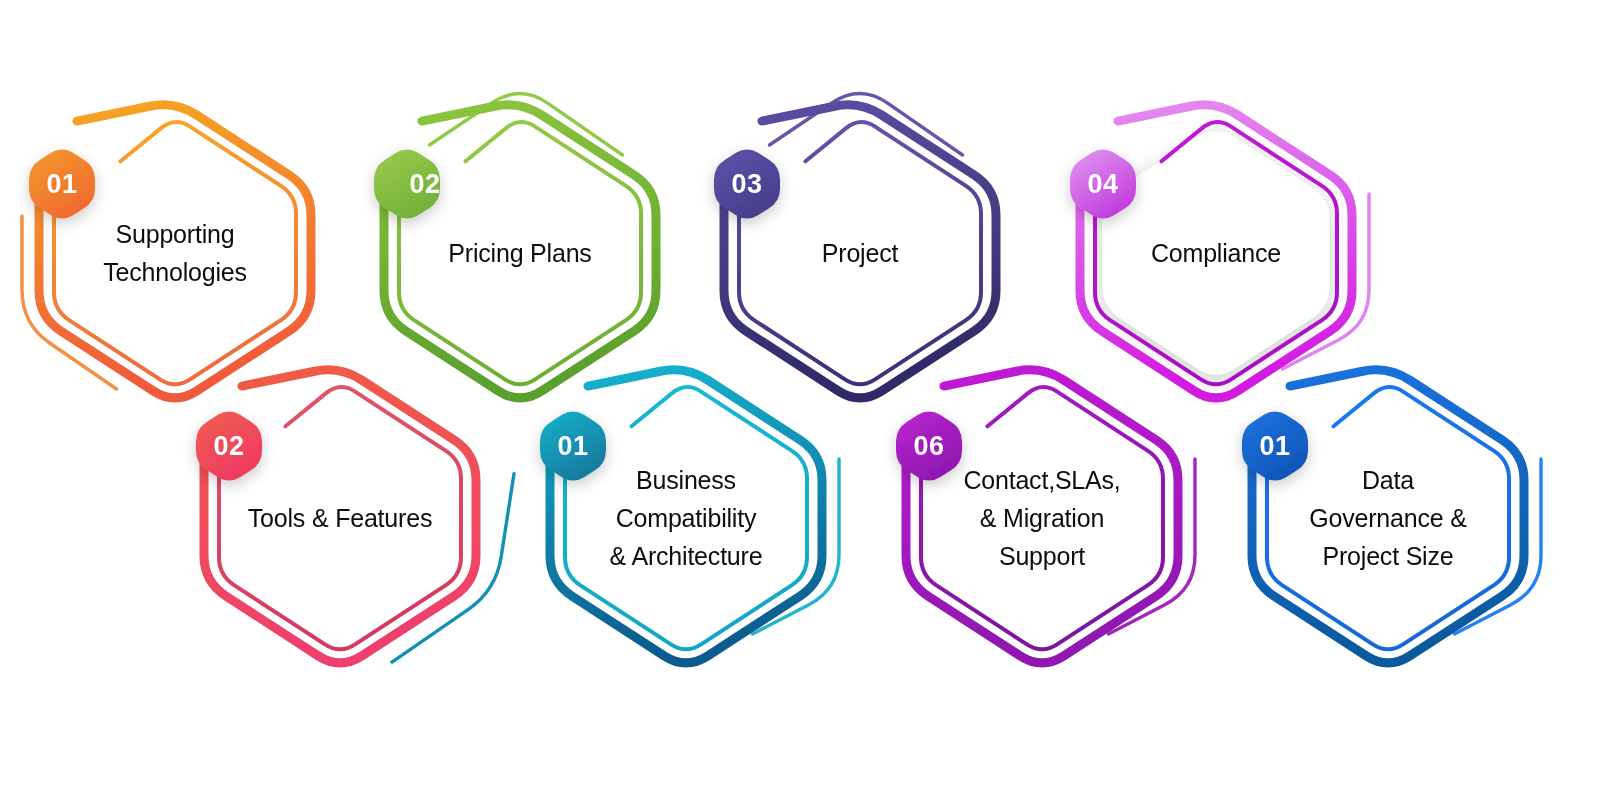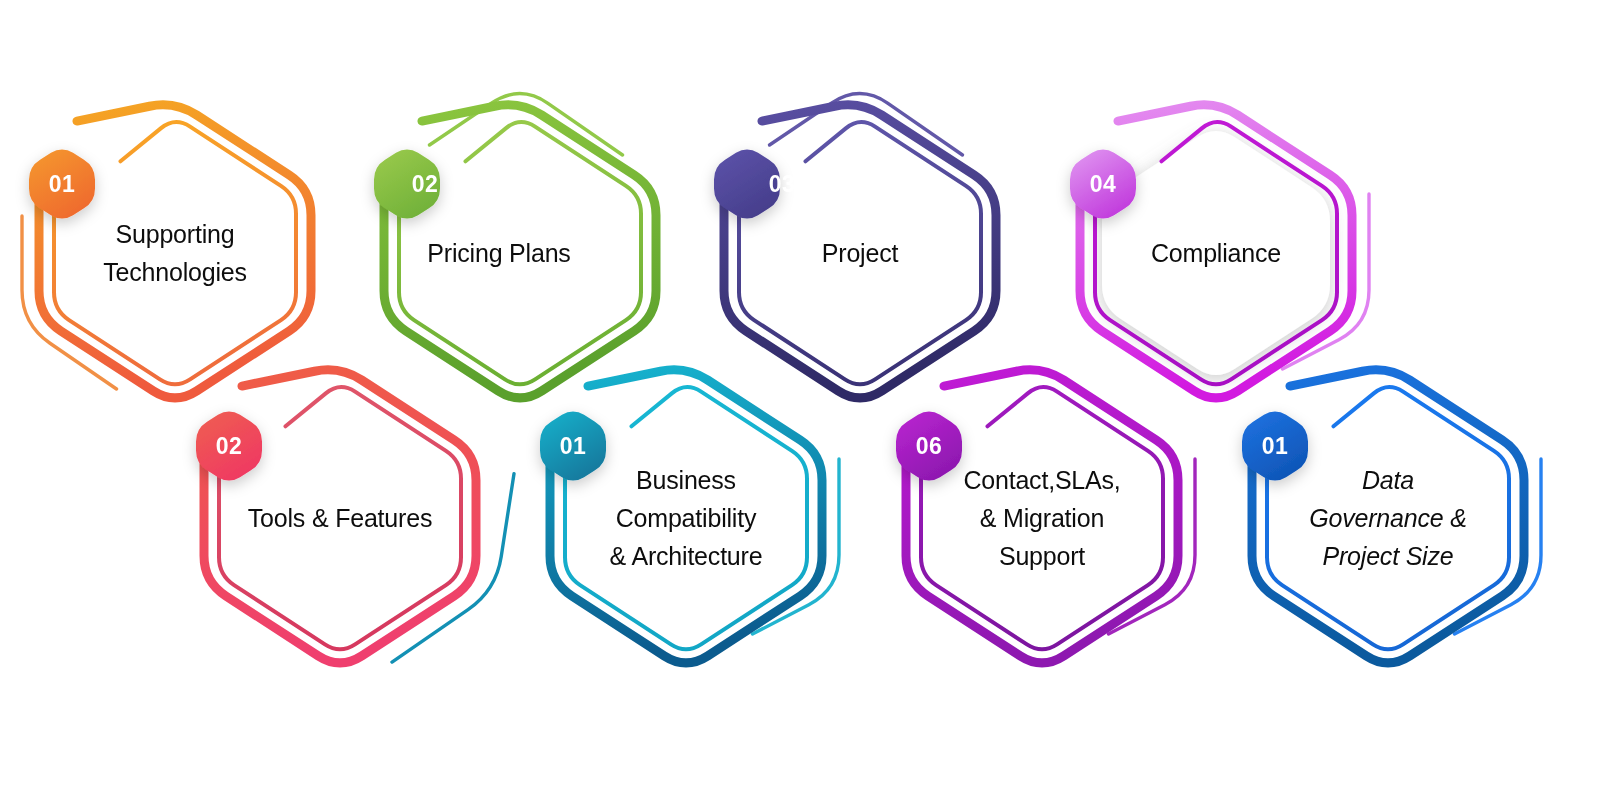--- a/index.html
+++ b/index.html
@@ -20,21 +20,21 @@
     letter-spacing:-0.2px;
     white-space:pre-line;
     display:flex;
     align-items:center;
     justify-content:center;
     pointer-events:none;
   }
   .badge-num{
     position:absolute;
     color:#ffffff;
-    font-size:23px;
+    font-size:27px;
     font-weight:700;
     letter-spacing:0.5px;
     display:flex;align-items:center;justify-content:center;
     pointer-events:none;
   }
 </style>
 </head>
 <body>
 
 <div id="stage">
@@ -184,34 +184,34 @@
         <path d="M 1541.00 459.02 L 1541.00 554.98 Q 1541.00 588.98 1510.84 604.67 L 1454.50 633.99" fill="none" stroke="#1a7af0" stroke-width="3.4" stroke-linecap="round" stroke-linejoin="round" opacity="0.95"></path>
         <path d="M 1252.00 458.16 L 1252.00 555.84 Q 1252.00 581.84 1273.82 595.98 L 1366.18 655.86 Q 1388.00 670.00 1409.82 655.86 L 1502.18 595.98 Q 1524.00 581.84 1524.00 555.84 L 1524.00 480.16 Q 1524.00 454.16 1502.18 440.02 L 1409.82 380.14 Q 1388.00 366.00 1362.53 371.22 L 1290.00 386.08" fill="none" stroke="url(#go7)" stroke-width="9" stroke-linecap="round" stroke-linejoin="round"></path>
         <path d="M 1267.00 470.77 L 1267.00 557.23 Q 1267.00 575.23 1282.07 585.07 L 1372.93 644.41 Q 1388.00 654.25 1403.07 644.41 L 1493.93 585.07 Q 1509.00 575.23 1509.00 557.23 L 1509.00 478.77 Q 1509.00 460.77 1493.93 450.93 L 1403.07 391.59 Q 1388.00 381.75 1374.06 393.14 L 1333.50 426.26" fill="none" stroke="url(#gi7)" stroke-width="4" stroke-linecap="round" stroke-linejoin="round"></path>
         <path d="M 1291.50 418.26 L 1296.96 421.66 Q 1308.00 428.52 1308.00 441.52 L 1308.00 450.48 Q 1308.00 463.48 1296.96 470.34 L 1286.04 477.14 Q 1275.00 484.00 1263.96 477.14 L 1253.04 470.34 Q 1242.00 463.48 1242.00 450.48 L 1242.00 441.52 Q 1242.00 428.52 1253.04 421.66 L 1263.96 414.86 Q 1275.00 408.00 1286.04 414.86 Z" fill="url(#gb7)" filter="url(#softshadow)"></path>
       </g>
   </svg>
   <div id="text-layer">
       <div class="label" style="left: 55px; top: 183px; width: 240px; height: 140px;">Supporting
 Technologies</div>
       <div class="badge-num" style="left: 28px; top: 164px; width: 68px; height: 40px;">01</div>
-      <div class="label" style="left: 379px; top: 183px; width: 240px; height: 140px;">Pricing Plans</div>
+      <div class="label" style="left: 400px; top: 183px; width: 240px; height: 140px;">Pricing Plans</div>
       <div class="badge-num" style="left: 391px; top: 164px; width: 68px; height: 40px;">02</div>
       <div class="label" style="left: 740px; top: 183px; width: 240px; height: 140px;">Project</div>
-      <div class="badge-num" style="left: 748px; top: 164px; width: 68px; height: 40px; text-align: right;">03</div>
+      <div class="badge-num" style="left: 713px; top: 164px; width: 68px; height: 40px; text-align: right;">03</div>
       <div class="label" style="left: 1096px; top: 183px; width: 240px; height: 140px;">Compliance</div>
       <div class="badge-num" style="left: 1069px; top: 164px; width: 68px; height: 40px;">04</div>
       <div class="label" style="left: 220px; top: 448px; width: 240px; height: 140px;">Tools &amp; Features</div>
       <div class="badge-num" style="left: 195px; top: 426px; width: 68px; height: 40px;">02</div>
       <div class="label" style="left: 566px; top: 448px; width: 240px; height: 140px;">Business
 Compatibility
 &amp; Architecture</div>
       <div class="badge-num" style="left: 539px; top: 426px; width: 68px; height: 40px;">01</div>
       <div class="label" style="left: 922px; top: 448px; width: 240px; height: 140px;">Contact,SLAs,
 &amp; Migration
 Support</div>
       <div class="badge-num" style="left: 895px; top: 426px; width: 68px; height: 40px;">06</div>
-      <div class="label" style="left: 1268px; top: 448px; width: 240px; height: 140px; font-style: italic;">Data
+      <div class="label" style="left: 1268px; top: 448px; width: 240px; height: 140px;">Data
 Governance &amp;
 Project Size</div>
       <div class="badge-num" style="left: 1241px; top: 426px; width: 68px; height: 40px;">01</div>
     </div>
 </div>
 
 </body></html>

